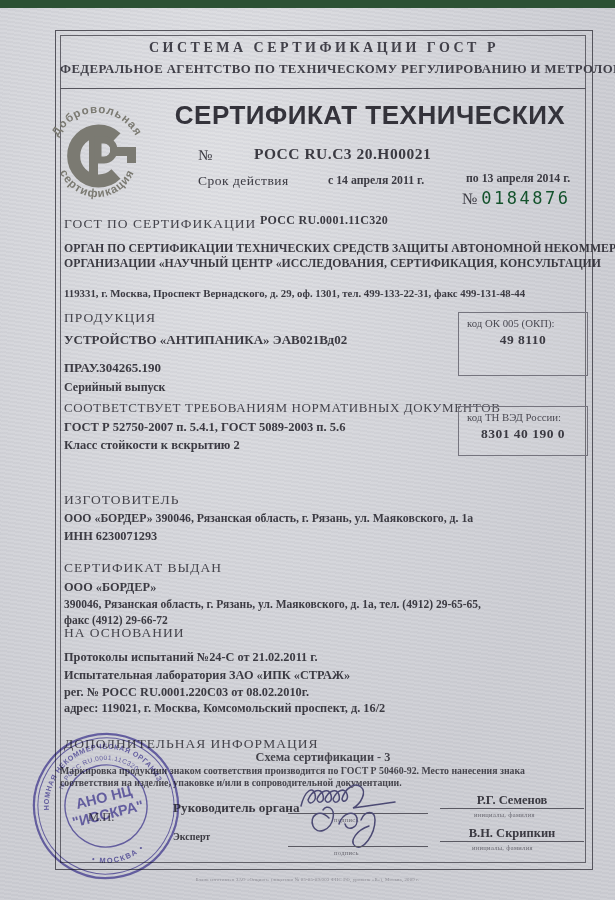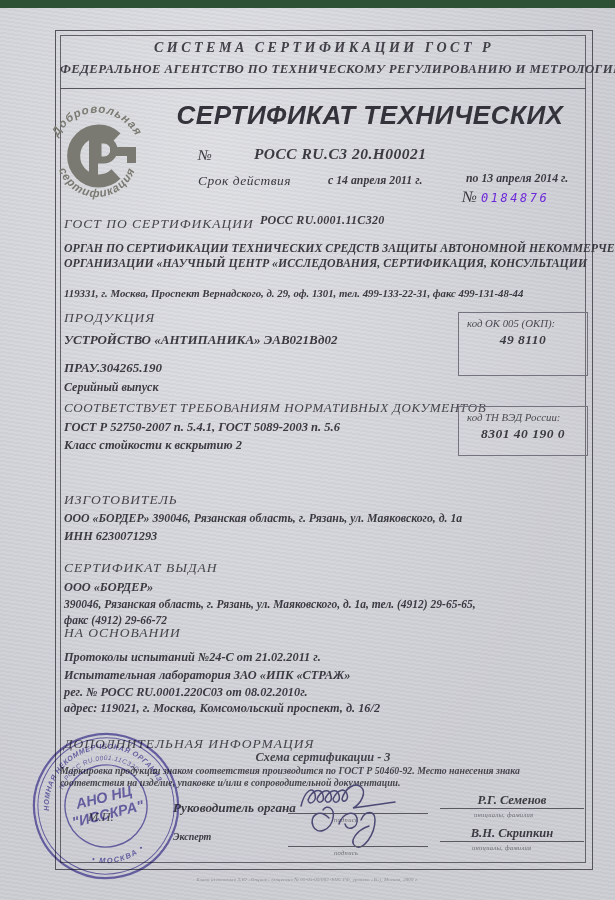--- a/index.html
+++ b/index.html
@@ -1,18 +1,18 @@
 <!DOCTYPE html>
 <html><head>
 <meta charset="utf-8">
 <style>
   html,body{margin:0;padding:0;}
   body{background:#b9bac1;}
   .page{position:relative;width:615px;height:900px;margin:0 auto;background:#d5d6db;
-        overflow:hidden;font-family:"Liberation Serif",serif;color:#3b3a42;font-style:italic;}
+        overflow:hidden;font-family:"Liberation Serif",serif;color:#3b3a42;}
   .page::before{content:"";position:absolute;inset:0;pointer-events:none;
         background:
           repeating-linear-gradient(8deg, rgba(255,255,255,.05) 0 2px, rgba(110,112,128,.045) 2px 4px),
           radial-gradient(ellipse at 35% 18%, rgba(255,255,255,.22), rgba(40,40,60,.05) 70%);}
   .abs{position:absolute;}
   .b{font-weight:bold;}
   .nw{white-space:nowrap;}
   .center{text-align:center;}
   .lbl{font-size:13.5px;letter-spacing:1px;color:#45444c;}
   .body-line{font-size:11.8px;font-weight:bold;color:#3a3941;}
@@ -20,21 +20,21 @@
   .top-strip{left:0;top:0;width:615px;height:8px;background:#2c5134;}
   .frame-outer{left:55px;top:30px;width:536px;height:838px;border:1.6px solid #55545c;}
   .frame-inner{left:60px;top:35px;width:524px;height:826px;border:1px solid #63626a;}
   .hdr-divider{left:60px;top:88px;width:526px;border-top:1.6px solid #55545c;}
   .title{font-family:"Liberation Sans",sans-serif;font-weight:bold;font-size:26px;
          letter-spacing:.5px;color:#34333b;}
   .code-box{border:1px solid #75747e;background:rgba(255,255,255,.06);}
   .code-box .cb-label{font-size:10.8px;color:#4a4952;padding:4px 6px 0 8px;}
   .code-box .cb-value{font-size:13.5px;font-weight:bold;text-align:center;margin-top:3px;letter-spacing:.5px;}
   .sig-line{border-bottom:1px solid #5a5962;}
-  .red-no{font-family:"DejaVu Sans Mono",monospace;font-size:12px;letter-spacing:2.5px;color:#6d28d9;}
+  .red-no{font-family:"DejaVu Sans Mono",monospace;font-size:17px;letter-spacing:2.5px;color:#14532d;}
   .stamp-wrap{mix-blend-mode:multiply;opacity:.85;}
   .fine{font-size:4.8px;color:#8b8a92;letter-spacing:.2px;}
 </style>
 </head>
 <body>
 
 <div class="page">
 
   <div class="abs top-strip"></div>
   <div class="abs frame-outer"></div>

